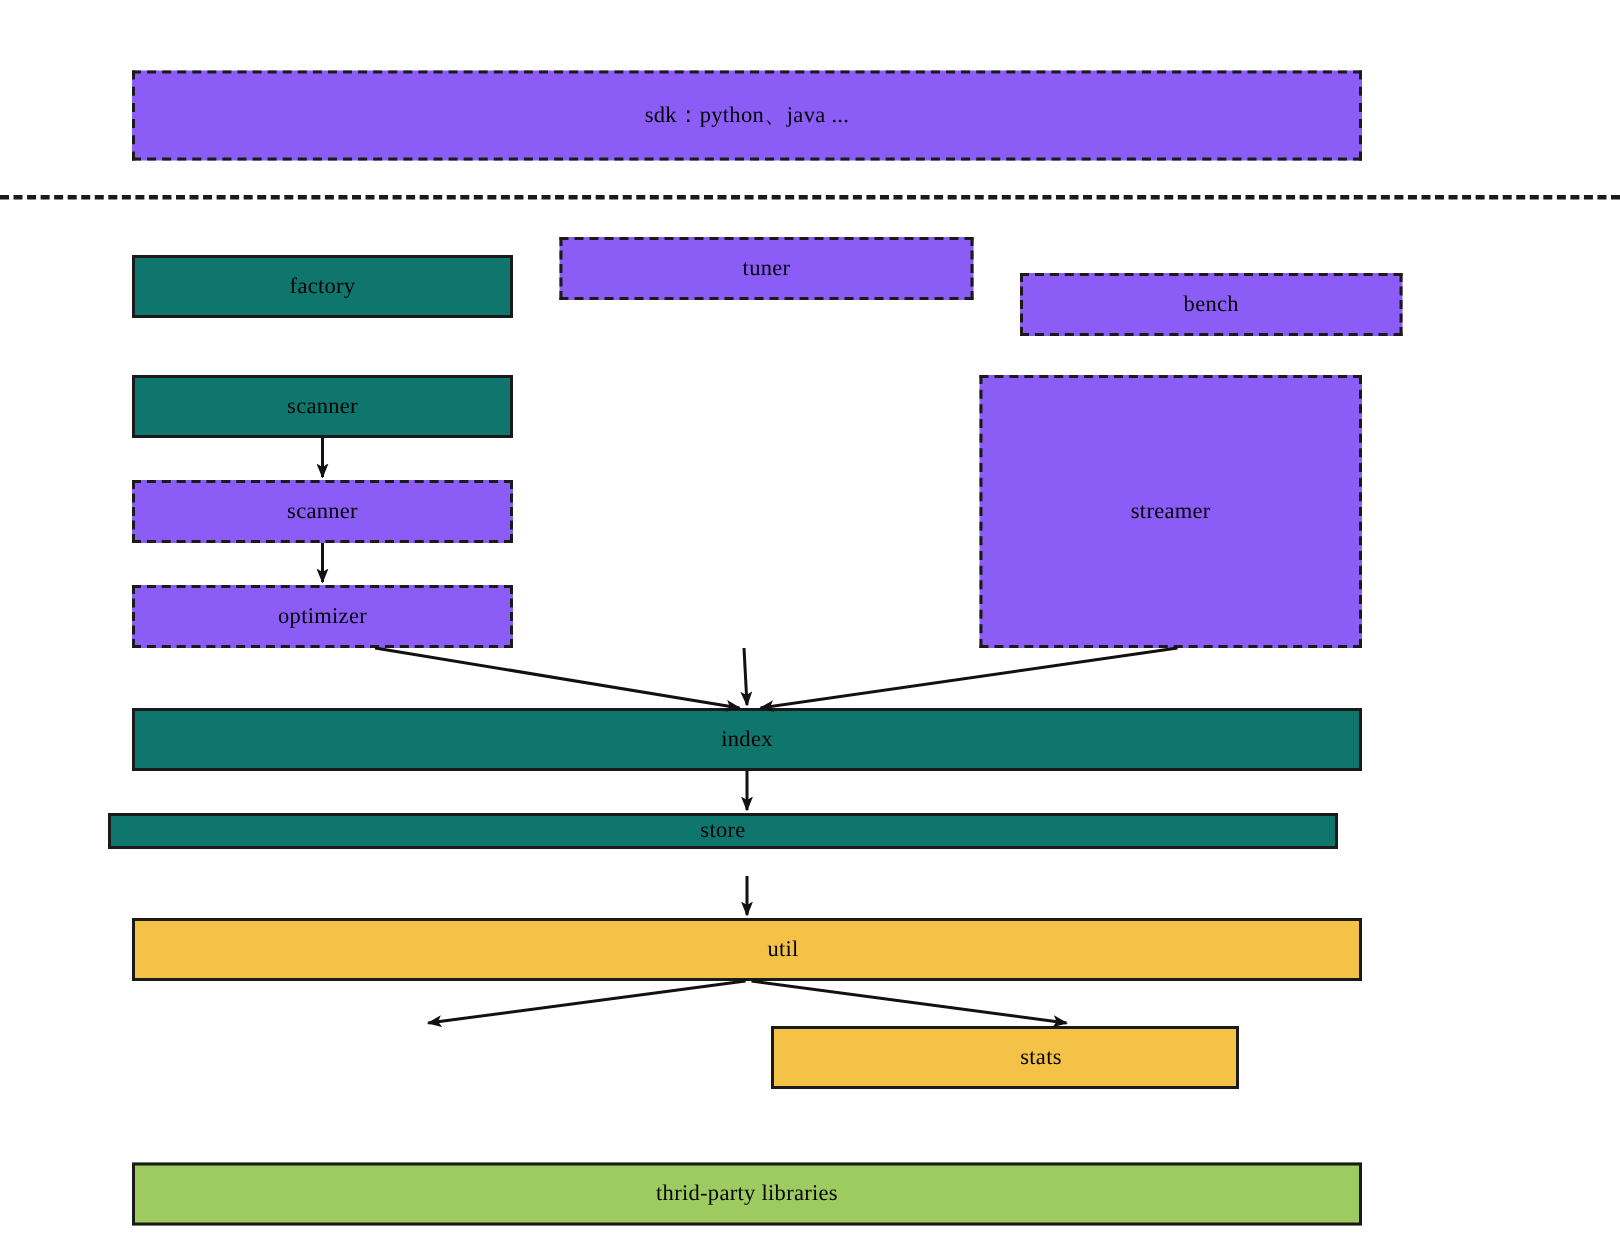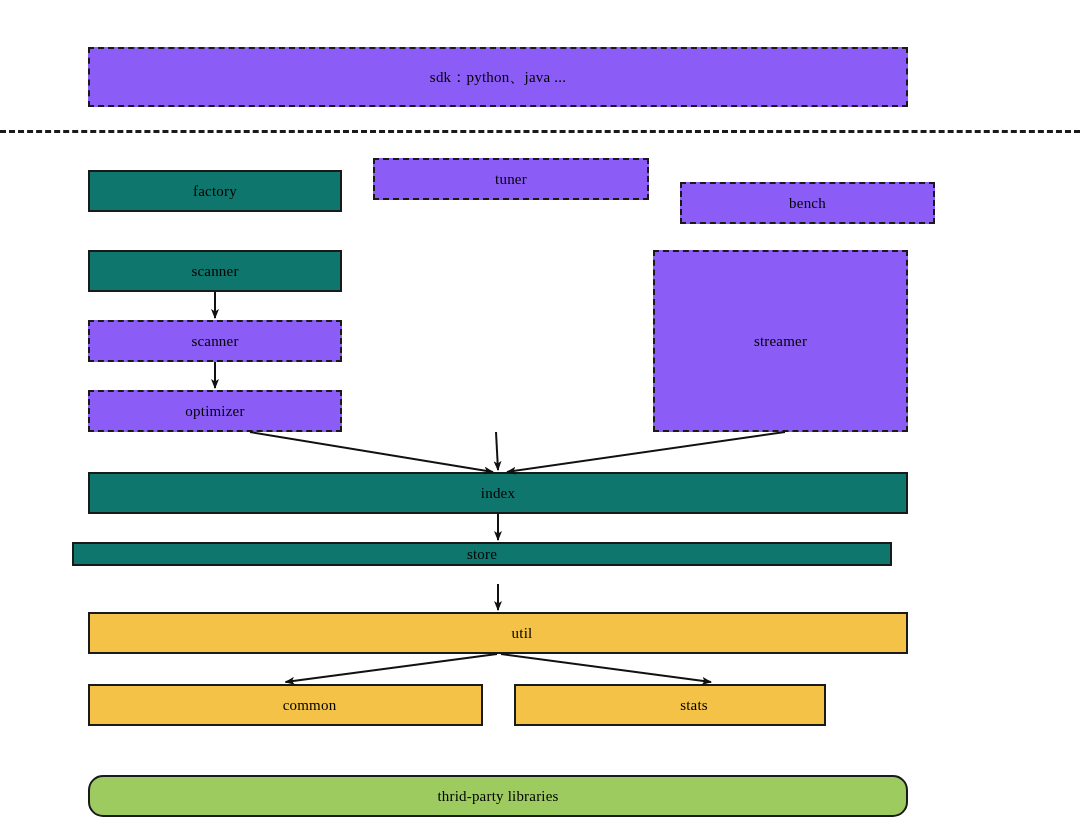--- a/index.html
+++ b/index.html
@@ -98,27 +98,24 @@
 
   <div class="node solid fill-blue" style="left: 88px; top: 472px; width: 820px; height: 42px;">
     <span>index</span>
   </div>
   <div class="node solid fill-blue" style="left: 72px; top: 542px; width: 820px; height: 24px;">
     <span>store</span>
   </div>
   <div class="node solid fill-orange" style="left: 88px; top: 612px; width: 820px; height: 42px;">
     <span>util</span>
   </div>
-  <div class="node solid fill-orange" style="left: 88px; top: 684px; width: 395px; height: 42px;">
-    <span>common</span>
-  </div>
   <div class="node solid fill-orange" style="left: 514px; top: 684px; width: 312px; height: 42px;">
     <span>stats</span>
   </div>
-  <div class="node solid fill-green" style="left: 88px; top: 775px; width: 820px; height: 42px; border-radius: 15px;">
+  <div class="node solid fill-green" style="left: 88px; top: 775px; width: 820px; height: 42px;">
     <span>thrid-party libraries</span>
   </div>
 
   <svg id="edge-layer" viewBox="0 0 1080 826">
     <defs>
       <marker id="arrowhead" markerWidth="10" markerHeight="8" refX="9" refY="4" orient="auto" markerUnits="userSpaceOnUse">
         <path d="M0,0 L10,4 L0,8 L2.4,4 Z" fill="#111111"></path>
       </marker>
     </defs>
     <g id="edges">

